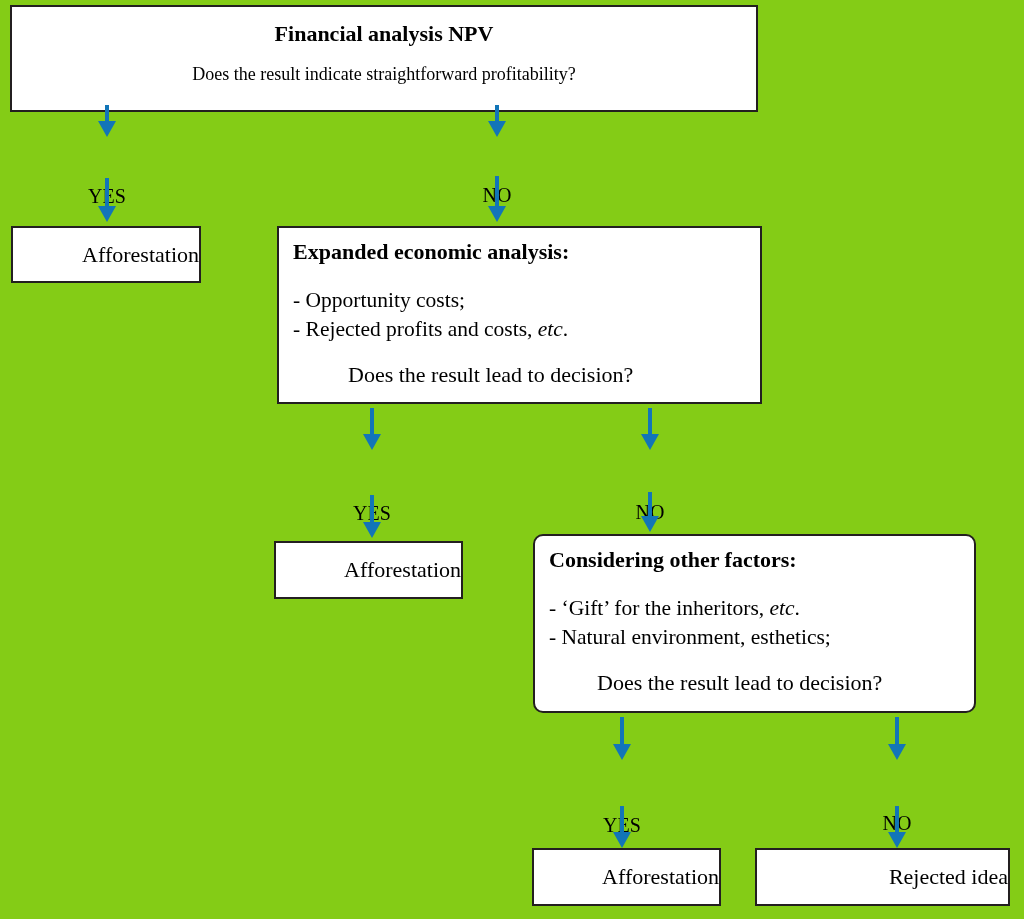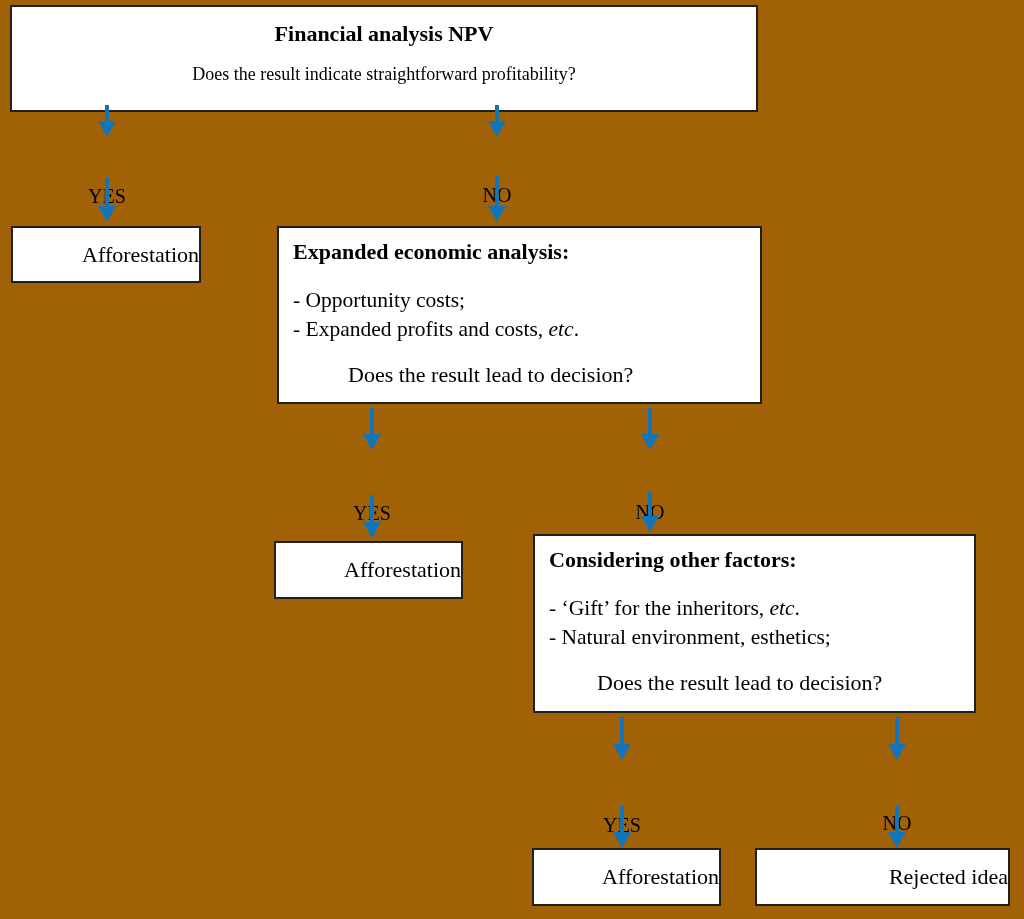--- a/index.html
+++ b/index.html
@@ -8,21 +8,21 @@
     background: #ffffff;
   }
   body {
     font-family: "Liberation Serif", "DejaVu Serif", serif;
     color: #000000;
   }
   #flowchart {
     position: relative;
     width: 1024px;
     height: 919px;
-    background: #a16207;
+    background: #84cc16;
     overflow: hidden;
   }
 
   
   .node {
     position: absolute;
     box-sizing: border-box;
     border: 2px solid #231f20;
     background: #ffffff;
   }
@@ -99,20 +99,21 @@
     font-size: 22px;
     margin-top: 20px;
     padding-left: 55px;
     white-space: nowrap;
   }
 
   
   .box-considering {
     left: 533px; top: 534px; width: 443px; height: 179px;
     padding: 12px 0 0 14px;
+    border-radius: 10px;
   }
   .box-considering .node-title { margin-bottom: 20px; }
   .box-considering .bullet-line + .bullet-line { margin-top: 3px; }
   .box-considering .question-line {
     font-size: 22px;
     margin-top: 20px;
     padding-left: 48px;
     white-space: nowrap;
   }
 
@@ -180,21 +181,21 @@
   </div>
   <div class="edge-label" style="left:497px; top:146px;">NO</div>
   <div class="arrow" style="left:488px; top:176px; height:46px;">
     <div class="shaft" style="height:30px;"></div>
     <div class="head"></div>
   </div>
 
   <div class="node box-expanded">
     <div class="node-title">Expanded economic analysis:</div>
     <div class="bullet-line">- Opportunity costs;</div>
-    <div class="bullet-line"><span>- Expanded profits and costs, </span><span class="italic">etc</span><span>.</span></div>
+    <div class="bullet-line"><span>- Rejected profits and costs, </span><span class="italic">etc</span><span>.</span></div>
     <div class="question-line">Does the result lead to decision?</div>
   </div>
 
   <div class="arrow" style="left:363px; top:408px; height:42px;">
     <div class="shaft" style="height:26px;"></div>
     <div class="head"></div>
   </div>
   <div class="edge-label" style="left:372px; top:464px;">YES</div>
   <div class="arrow" style="left:363px; top:495px; height:43px;">
     <div class="shaft" style="height:27px;"></div>

